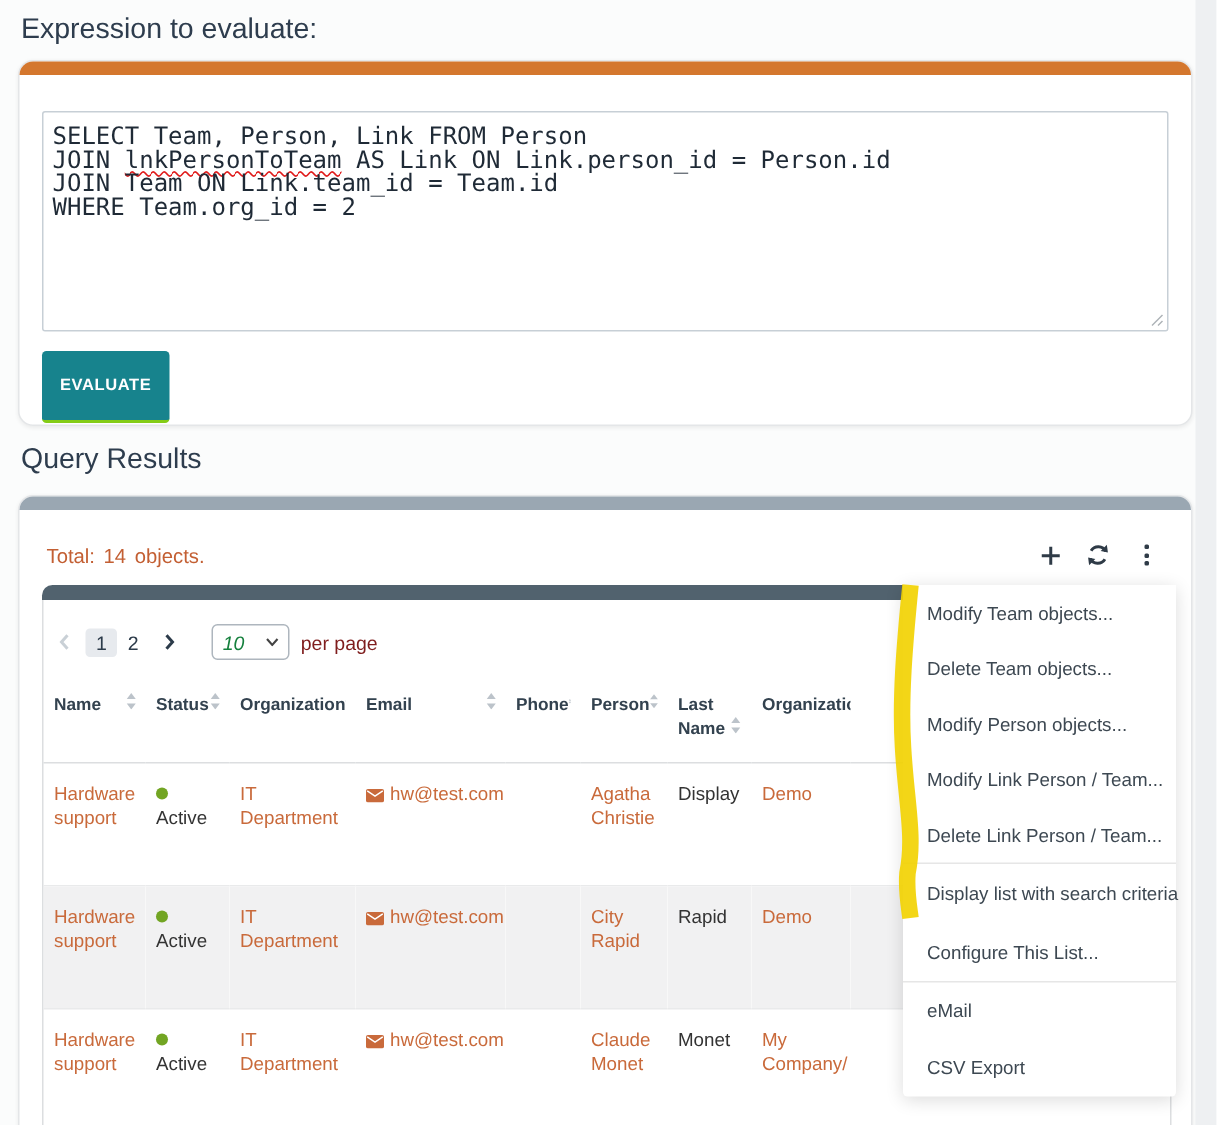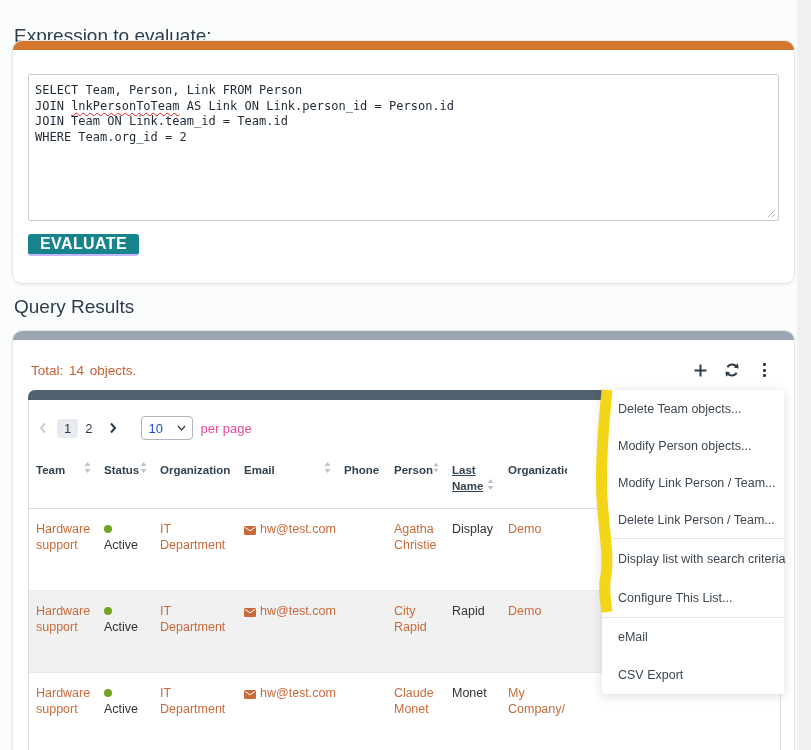--- a/index.html
+++ b/index.html
@@ -2,51 +2,51 @@
 <html style="--orange-bar: #d4772e; --gray-bar: #9aa7b2; --slate-bar: #51626e; --link-orange: #c96a3b; --total-orange: #c35f33; --button-teal: #17838d; --status-green: #72a523; --marker-yellow: #f2d303;"><head>
 <meta charset="utf-8">
 <style>
   html,body{margin:0;padding:0;}
   body{
     width:811px;height:750px;position:relative;overflow:hidden;
     background:#fbfcfc;font-family:"Liberation Sans",sans-serif;color:#2c3b4a;
   }
   .right-gutter{position:absolute;top:0;right:0;width:14px;height:750px;background:#eef0f2;}
   h1.section-title{position:absolute;left:14px;margin:0;font-size:19px;font-weight:500;color:#2e3d4e;}
-  #title-expression{top:25px;}
+  #title-expression{top:9px;}
   #title-results{top:296px;}
 
   .card{
     position:absolute;left:12px;width:783px;background:#fff;
     border:1px solid #e4e6e8;border-radius:10px;
     box-shadow:0 1px 3px rgba(0,0,0,.07);box-sizing:border-box;
   }
   #card-expression{top:40px;height:244px;}
   #card-results{top:330px;height:440px;}
   .card-topbar{height:9px;border-radius:9px 9px 0 0;}
   #card-expression .card-topbar{background:var(--orange-bar,#d4772e);}
   #card-results .card-topbar{background:var(--gray-bar,#9aa7b2);}
 
   
   .sql-box{
     position:relative;margin:24px 15px 0 15px;height:147px;box-sizing:border-box;
     border:1px solid #c7cfd6;border-radius:2px;background:#fff;
     font-family:"DejaVu Sans Mono","Liberation Mono",monospace;
-    font-size:12px;line-height:15.5px;color:#1f2a36;
+    font-size:16px;line-height:15.5px;color:#1f2a36;
     padding:8px 8px 0 6px;white-space:pre;overflow:hidden;
   }
   .sql-box .misspelled{
     text-decoration:underline;text-decoration-style:wavy;
     text-decoration-color:#e01b1b;text-decoration-thickness:1px;text-underline-offset:2px;
   }
   .resize-grip{position:absolute;right:2px;bottom:2px;opacity:.8;}
   .btn-evaluate{
     margin:13px 0 0 15px;display:inline-block;background:var(--button-teal,#17838d);
-    color:#fff;font-size:16px;font-weight:bold;letter-spacing:.4px;
-    padding:1px 12px;border:none;border-bottom:2px solid #c4b5fd;border-radius:3px;
+    color:#fff;font-size:11px;font-weight:bold;letter-spacing:.4px;
+    padding:17px 12px;border:none;border-bottom:2px solid #84cc16;border-radius:3px;
     font-family:"Liberation Sans",sans-serif;cursor:pointer;
   }
 
   
   .totals-row{display:flex;justify-content:space-between;align-items:center;padding:22px 22px 0 18px;gap:36px;}
   .total-text{font-size:13.5px;color:var(--total-orange,#c35f33);}
   .total-text .cnt{margin:0 2px;}
   .toolbar-icons{display:flex;align-items:center;gap:16px;}
   .tool-icon{width:16px;height:16px;display:flex;align-items:center;justify-content:center;cursor:pointer;}
   .kebab{display:flex;flex-direction:column;gap:2.5px;align-items:center;}
@@ -56,34 +56,34 @@
   .table-topbar{height:10px;background:var(--slate-bar,#51626e);border-radius:7px 7px 0 0;}
   .table-body{border:1px solid #dcdee0;border-top:none;background:#fff;}
 
   .pager-row{display:flex;align-items:center;gap:7px;padding:16px 0 12px 7px;font-size:13px;}
   .pg-chevron{width:14px;height:14px;display:flex;align-items:center;justify-content:center;cursor:pointer;}
   .pg-num{padding:2px 7px;border-radius:3px;color:#2c3b4a;cursor:pointer;}
   .pg-num.active{background:#e7eaee;}
   .per-page-select{
     margin-left:14px;display:inline-flex;align-items:center;justify-content:space-between;
     width:52px;height:24px;border:1px solid #aeb6be;border-radius:4px;
-    padding:0 6px;font-size:13px;color:#1d4ed8;background:#fff;cursor:pointer;box-sizing:border-box;
-  }
-  .per-page-label{color:#ec4899;}
+    padding:0 6px;font-size:13px;color:#15803d;background:#fff;cursor:pointer;box-sizing:border-box;font-style:italic;
+  }
+  .per-page-label{color:#7f1d1d;}
 
   table.results{border-collapse:collapse;table-layout:fixed;width:753px;font-size:12.5px;}
   table.results th{
     text-align:left;font-size:11.5px;font-weight:600;color:#33424f;
     padding:10px 6px 14px 7px;vertical-align:top;border-bottom:1px solid #dcdee0;
   }
   table.results th .th-inner{display:flex;justify-content:space-between;align-items:flex-start;line-height:16px;}
   table.results th.nowrap .th-label{white-space:nowrap;}
   table.results th.clip{overflow:hidden;}
   table.results th.clip .th-label{white-space:nowrap;}
-  table.results th .th-inner.inline{display:block;text-decoration:underline;}
+  table.results th .th-inner.inline{display:block;}
   table.results th .th-inner.inline svg{margin-left:4px;}
   table.results td{
     padding:12px 6px 12px 7px;vertical-align:top;height:82px;box-sizing:border-box;
     line-height:16px;color:#333;overflow:hidden;
   }
   table.results tr.data-row{border-bottom:1px solid #e9eaeb;}
   table.results tr.alt{background:#f1f1f2;}
   a.lnk{color:var(--link-orange,#c96a3b);text-decoration:none;cursor:pointer;}
   .dot{display:inline-block;width:8px;height:8px;border-radius:50%;background:var(--status-green,#72a523);margin-right:5px;}
   .email-cell{display:flex;gap:4px;align-items:center;}
@@ -186,21 +186,21 @@
           <col style="width:50px">
             <col style="width:58px">
             <col style="width:56px">
             <col style="width:66px">
             <col style="width:215px">
         </colgroup>
         <thead>
             <tr id="header-row">
               <th class="">
                 <div class="th-inner">
-                  <span class="th-label">Team</span>
+                  <span class="th-label">Name</span>
                   <svg width="7" height="11" viewBox="0 0 7 11">
                     <path d="M3.5 0 L6.5 4 H0.5 Z" fill="#bcc3ca"></path>
                     <path d="M3.5 11 L6.5 7 H0.5 Z" fill="#bcc3ca"></path>
                   </svg>
                 </div>
               </th>
               <th class="">
                 <div class="th-inner">
                   <span class="th-label">Status</span>
                   <svg width="7" height="11" viewBox="0 0 7 11">
@@ -318,20 +318,21 @@
               <td></td>
             </tr>
           </tbody>
       </table>
     </div>
   </div>
 </div>
 
 <div class="context-menu" id="context-menu">
     <div class="menu-group g1">
+      <div class="menu-item">Modify Team objects...</div>
       <div class="menu-item">Delete Team objects...</div>
       <div class="menu-item">Modify Person objects...</div>
       <div class="menu-item">Modify Link Person / Team...</div>
       <div class="menu-item">Delete Link Person / Team...</div>
     </div>
     <div class="menu-group g2">
       <div class="menu-item">Display list with search criteria</div>
       <div class="menu-item">Configure This List...</div>
     </div>
     <div class="menu-group g3">

